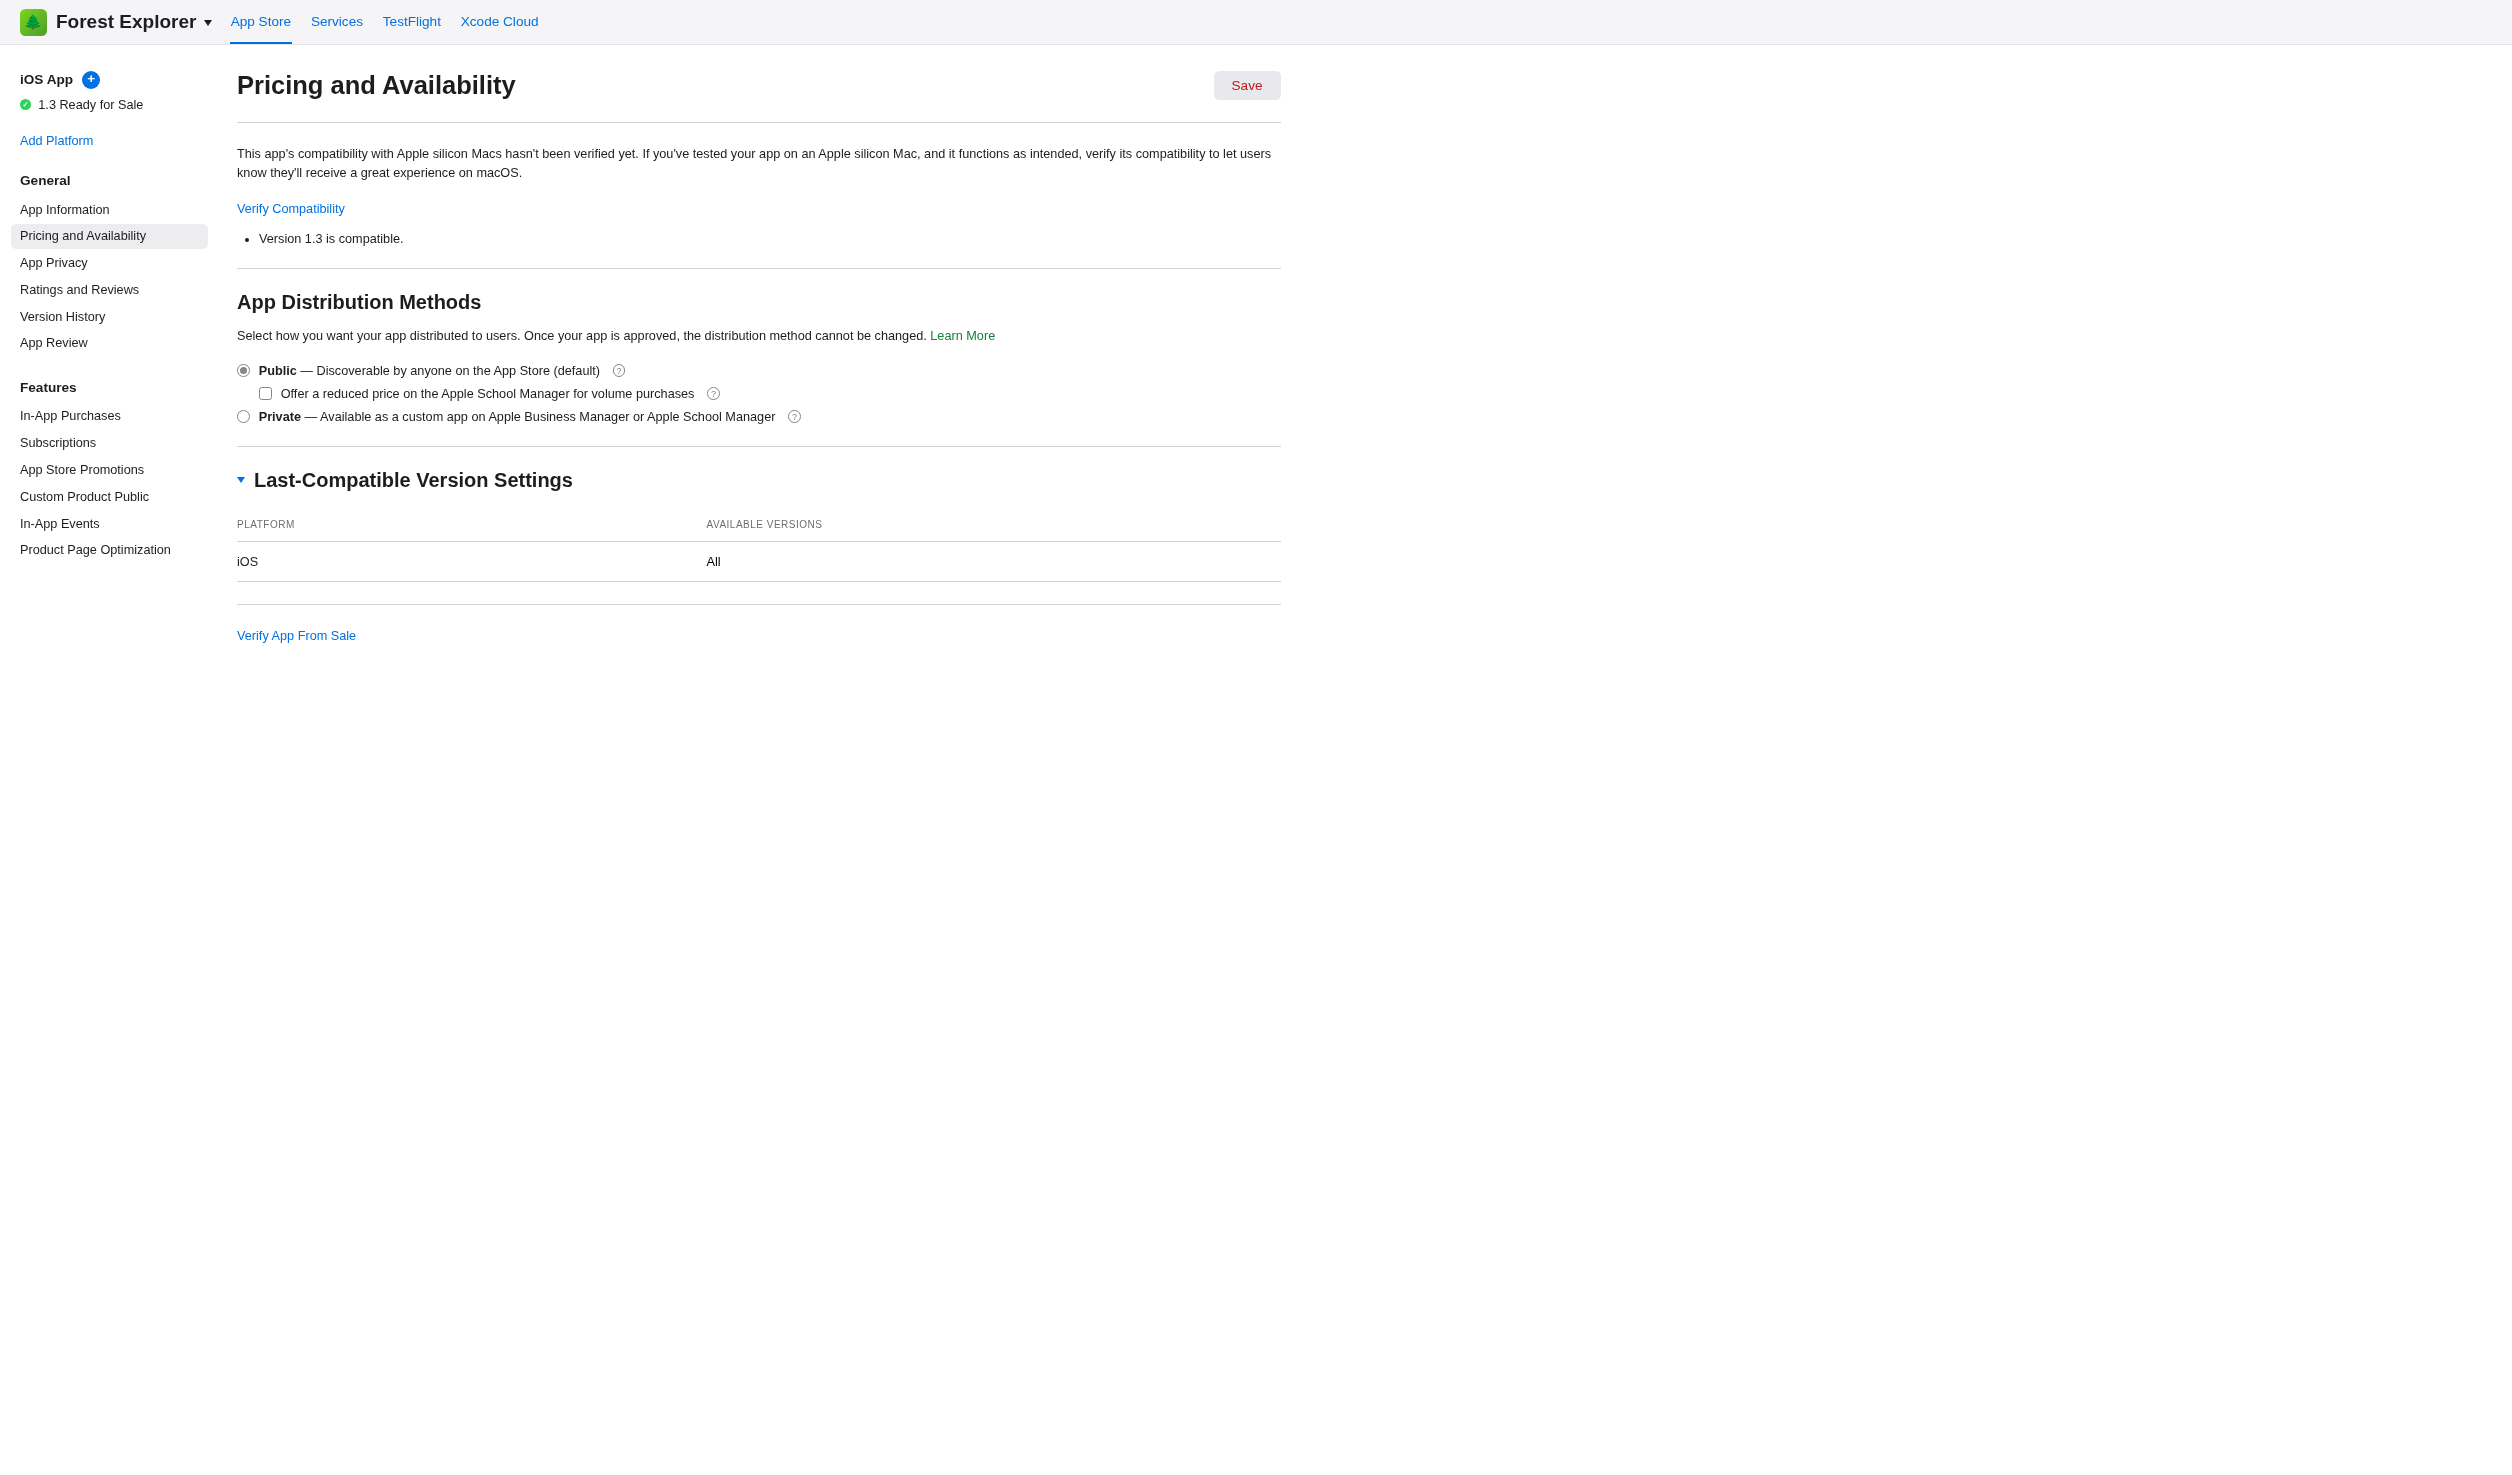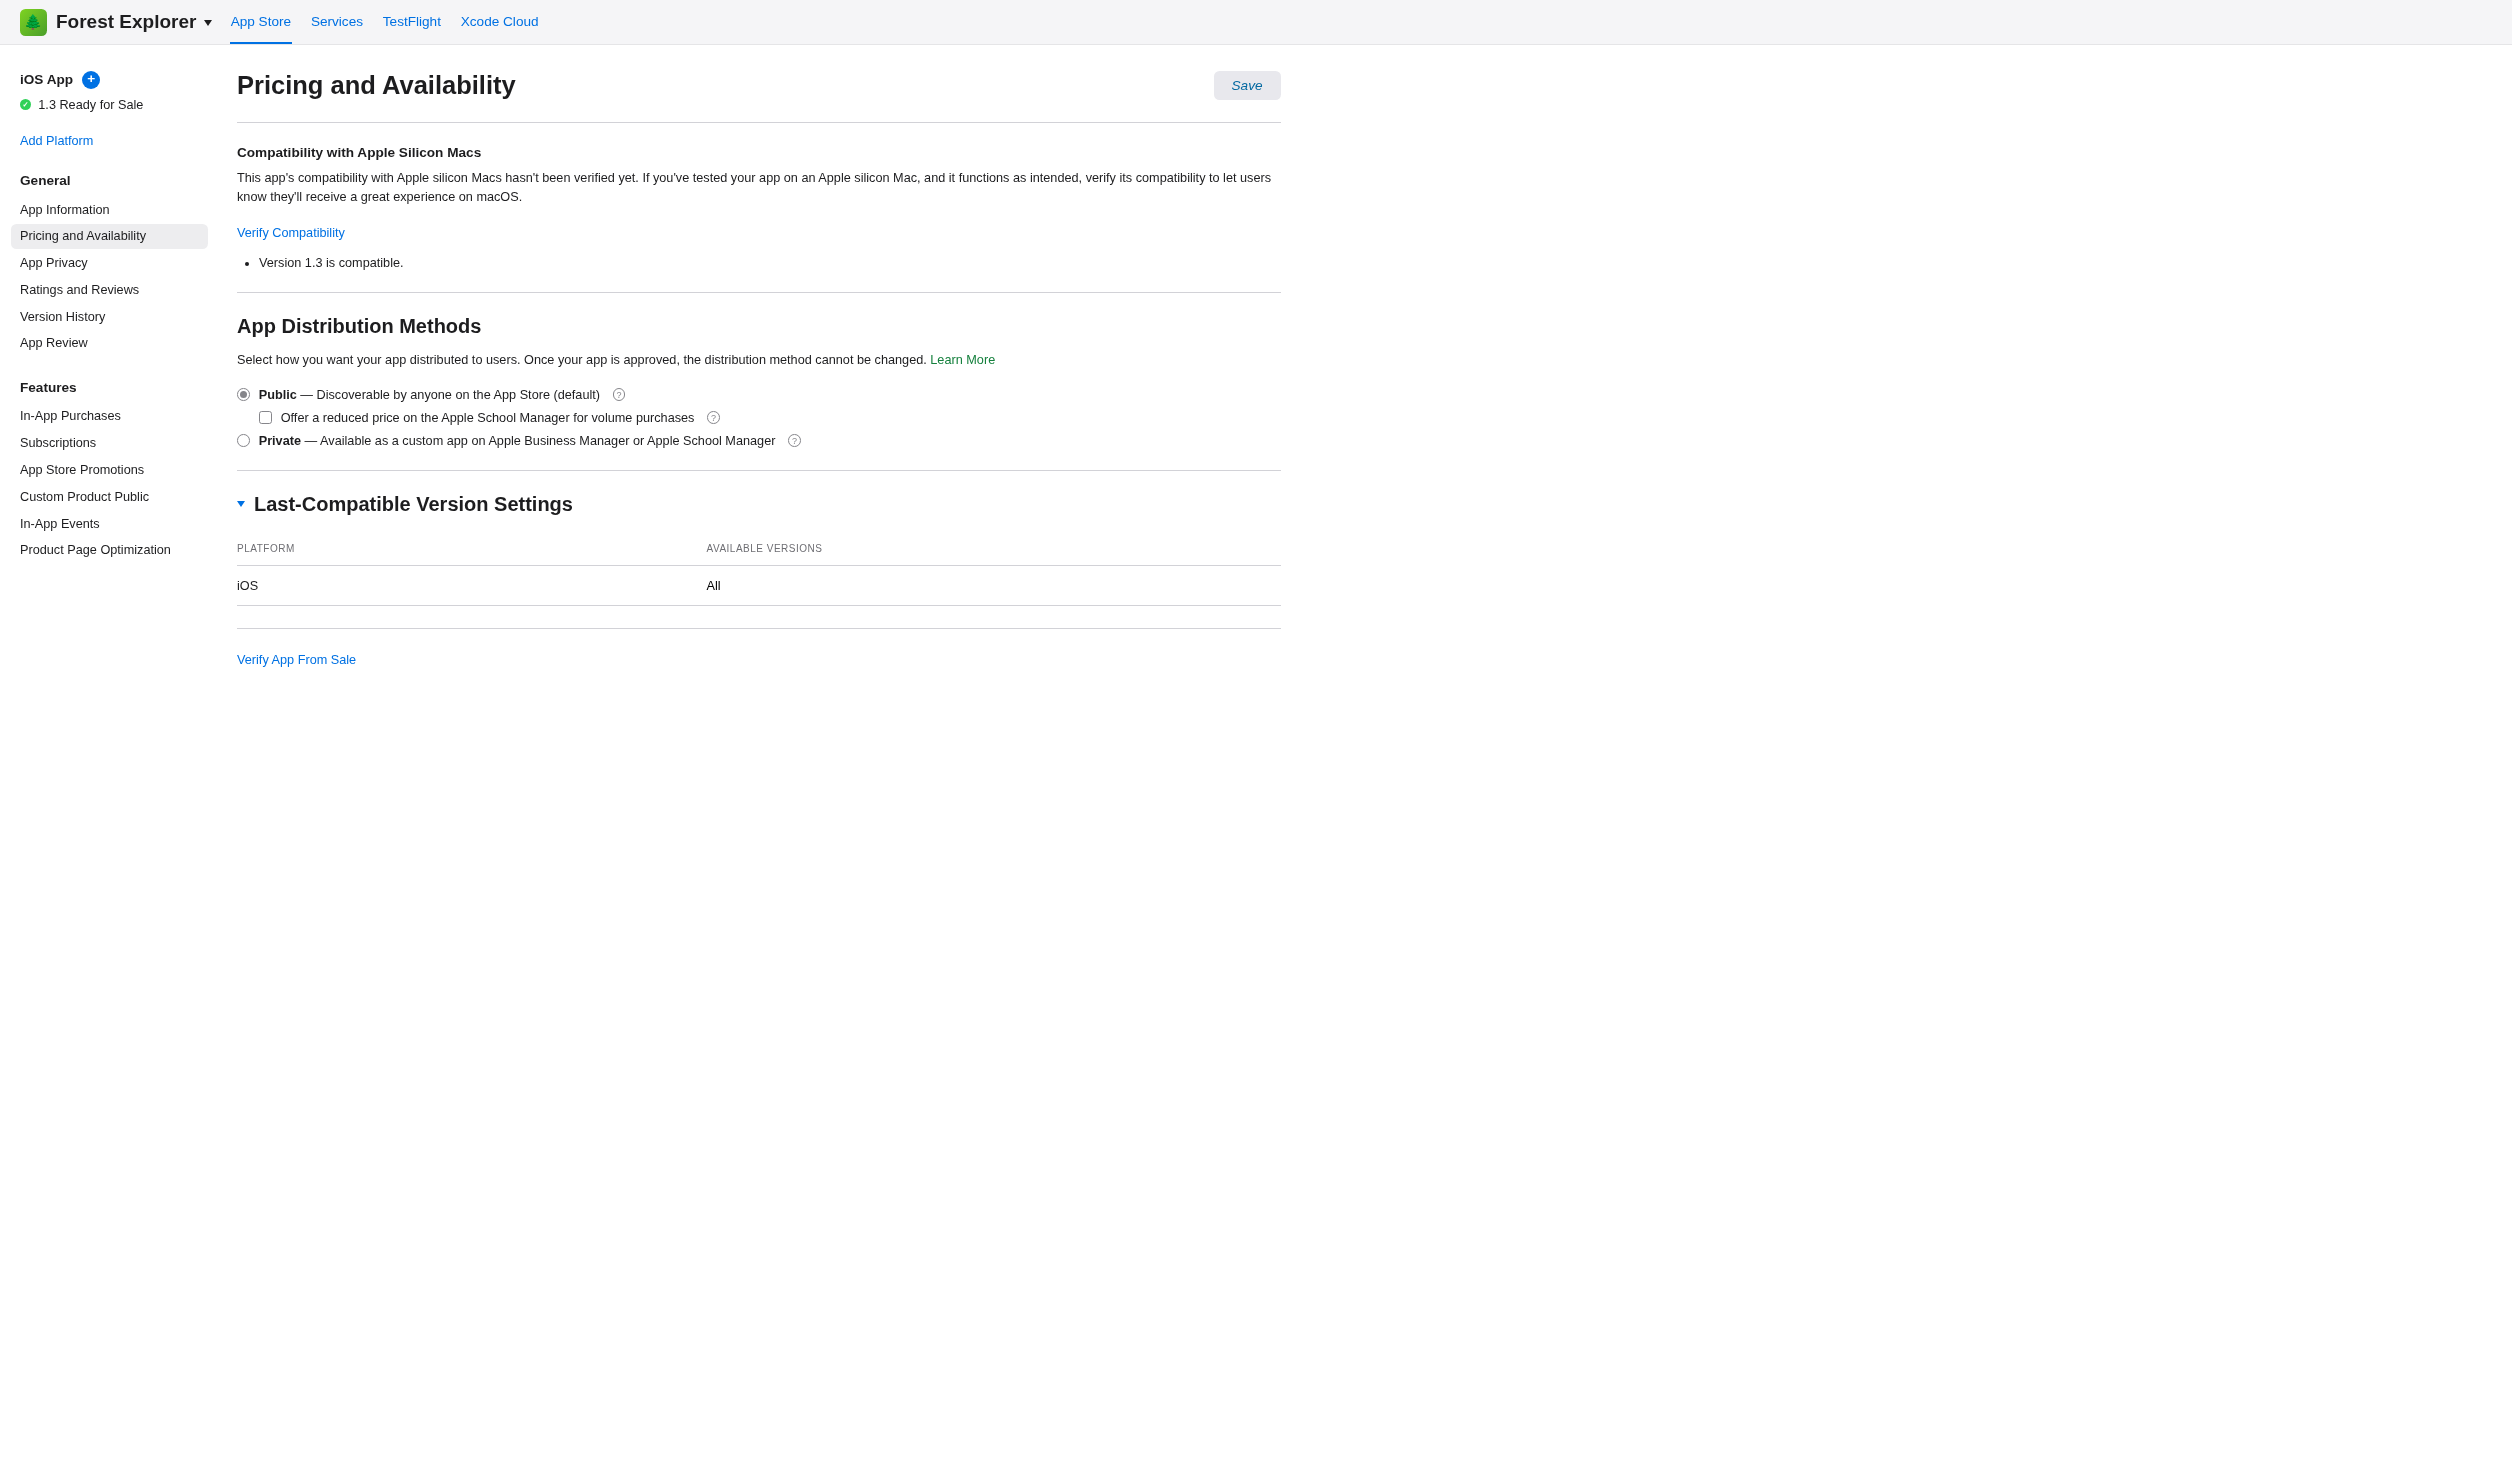--- a/index.html
+++ b/index.html
@@ -20,21 +20,21 @@
 .status-dot { width: 11px; height: 11px; border-radius: 50%; background: #30d158; display: flex; align-items: center; justify-content: center; color: #fff; font-size: 7.3px; font-weight: bold; }
 .add-platform { color: #0071e3; font-size: 12.7px; cursor: pointer; margin-bottom: 25.5px; display: block; }
 .side-group-title { font-size: 13.6px; font-weight: 700; margin-bottom: 9px; }
 .side-item { font-size: 12.7px; padding: 5.5px 9px; margin-left: -9px; margin-right: 7.3px; border-radius: 5.5px; cursor: pointer; }
 .side-item.active { background: #ededef; }
 .side-group { margin-bottom: 24px; }
 .side-group .side-item + .side-item { margin-top: 1.8px; }
 .main { flex: 1; padding: 25.5px 25.5px 55px 22px; max-width: 1091px; }
 .page-header { display: flex; justify-content: space-between; align-items: center; margin-bottom: 20px; }
 .page-title { font-size: 25.5px; font-weight: 700; }
-.save-btn { background: #e8e8ed; color: #0369a1; border: none; border-radius: 5.5px; padding: 7.3px 18px; font-size: 13.6px; cursor: not-allowed; font-style: italic; }
+.save-btn { background: #e8e8ed; color: #b91c1c; border: none; border-radius: 5.5px; padding: 7.3px 18px; font-size: 13.6px; cursor: not-allowed; }
 .divider { border: none; border-top: 0.9px solid #d2d2d7; margin: 22px 0; }
 .section-sub { font-size: 13.6px; font-weight: 600; margin-bottom: 9px; }
 .body-text { font-size: 12.7px; color: #1d1d1f; line-height: 1.5; margin-bottom: 16.4px; }
 .link { color: #0071e3; cursor: pointer; font-size: 12.7px; }
 .bullet-list { margin: 16.4px 0 0 22px; font-size: 12.7px; }
 .bullet-list li { margin-bottom: 3.6px; }
 .section-title { font-size: 20px; font-weight: 700; margin-bottom: 12.7px; }
 .inline-link { color: #15803d; cursor: pointer; }
 .dist-options { margin-top: 18px; }
 .radio-row { display: flex; align-items: center; gap: 9px; margin-bottom: 9px; font-size: 12.7px; }
@@ -100,21 +100,20 @@
   </div>
 
   <div class="main">
     <div class="page-header">
       <h1 class="page-title">Pricing and Availability</h1>
       <button class="save-btn">Save</button>
     </div>
     <hr class="divider">
 
     <div>
-      <div class="section-sub">Compatibility with Apple Silicon Macs</div>
       <div class="body-text">This app's compatibility with Apple silicon Macs hasn't been verified yet. If you've tested your app on an Apple silicon Mac, and it functions as intended, verify its compatibility to let users know they'll receive a great experience on macOS.</div>
       <span class="link">Verify Compatibility</span>
       <ul class="bullet-list">
         <li>Version 1.3 is compatible.</li>
       </ul>
     </div>
 
     <hr class="divider">
 
     <div>

